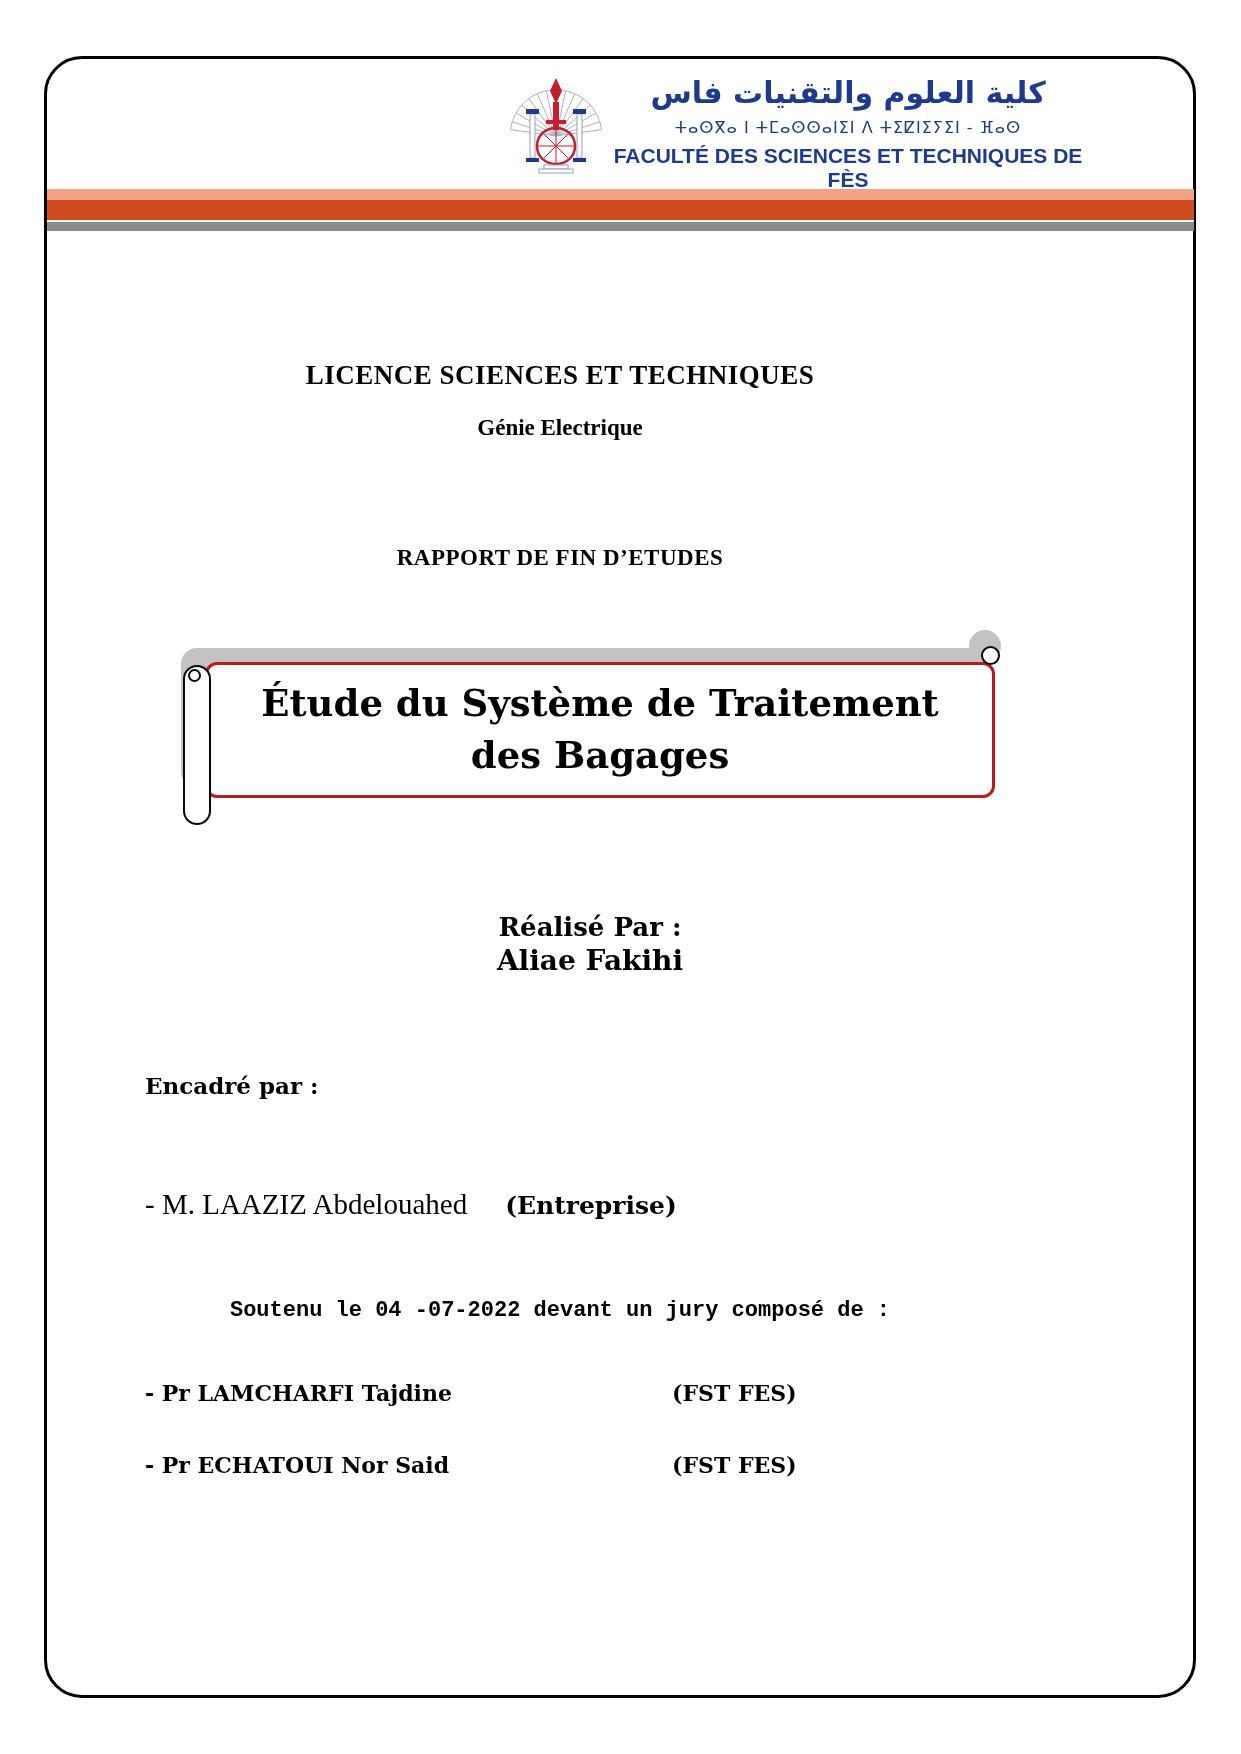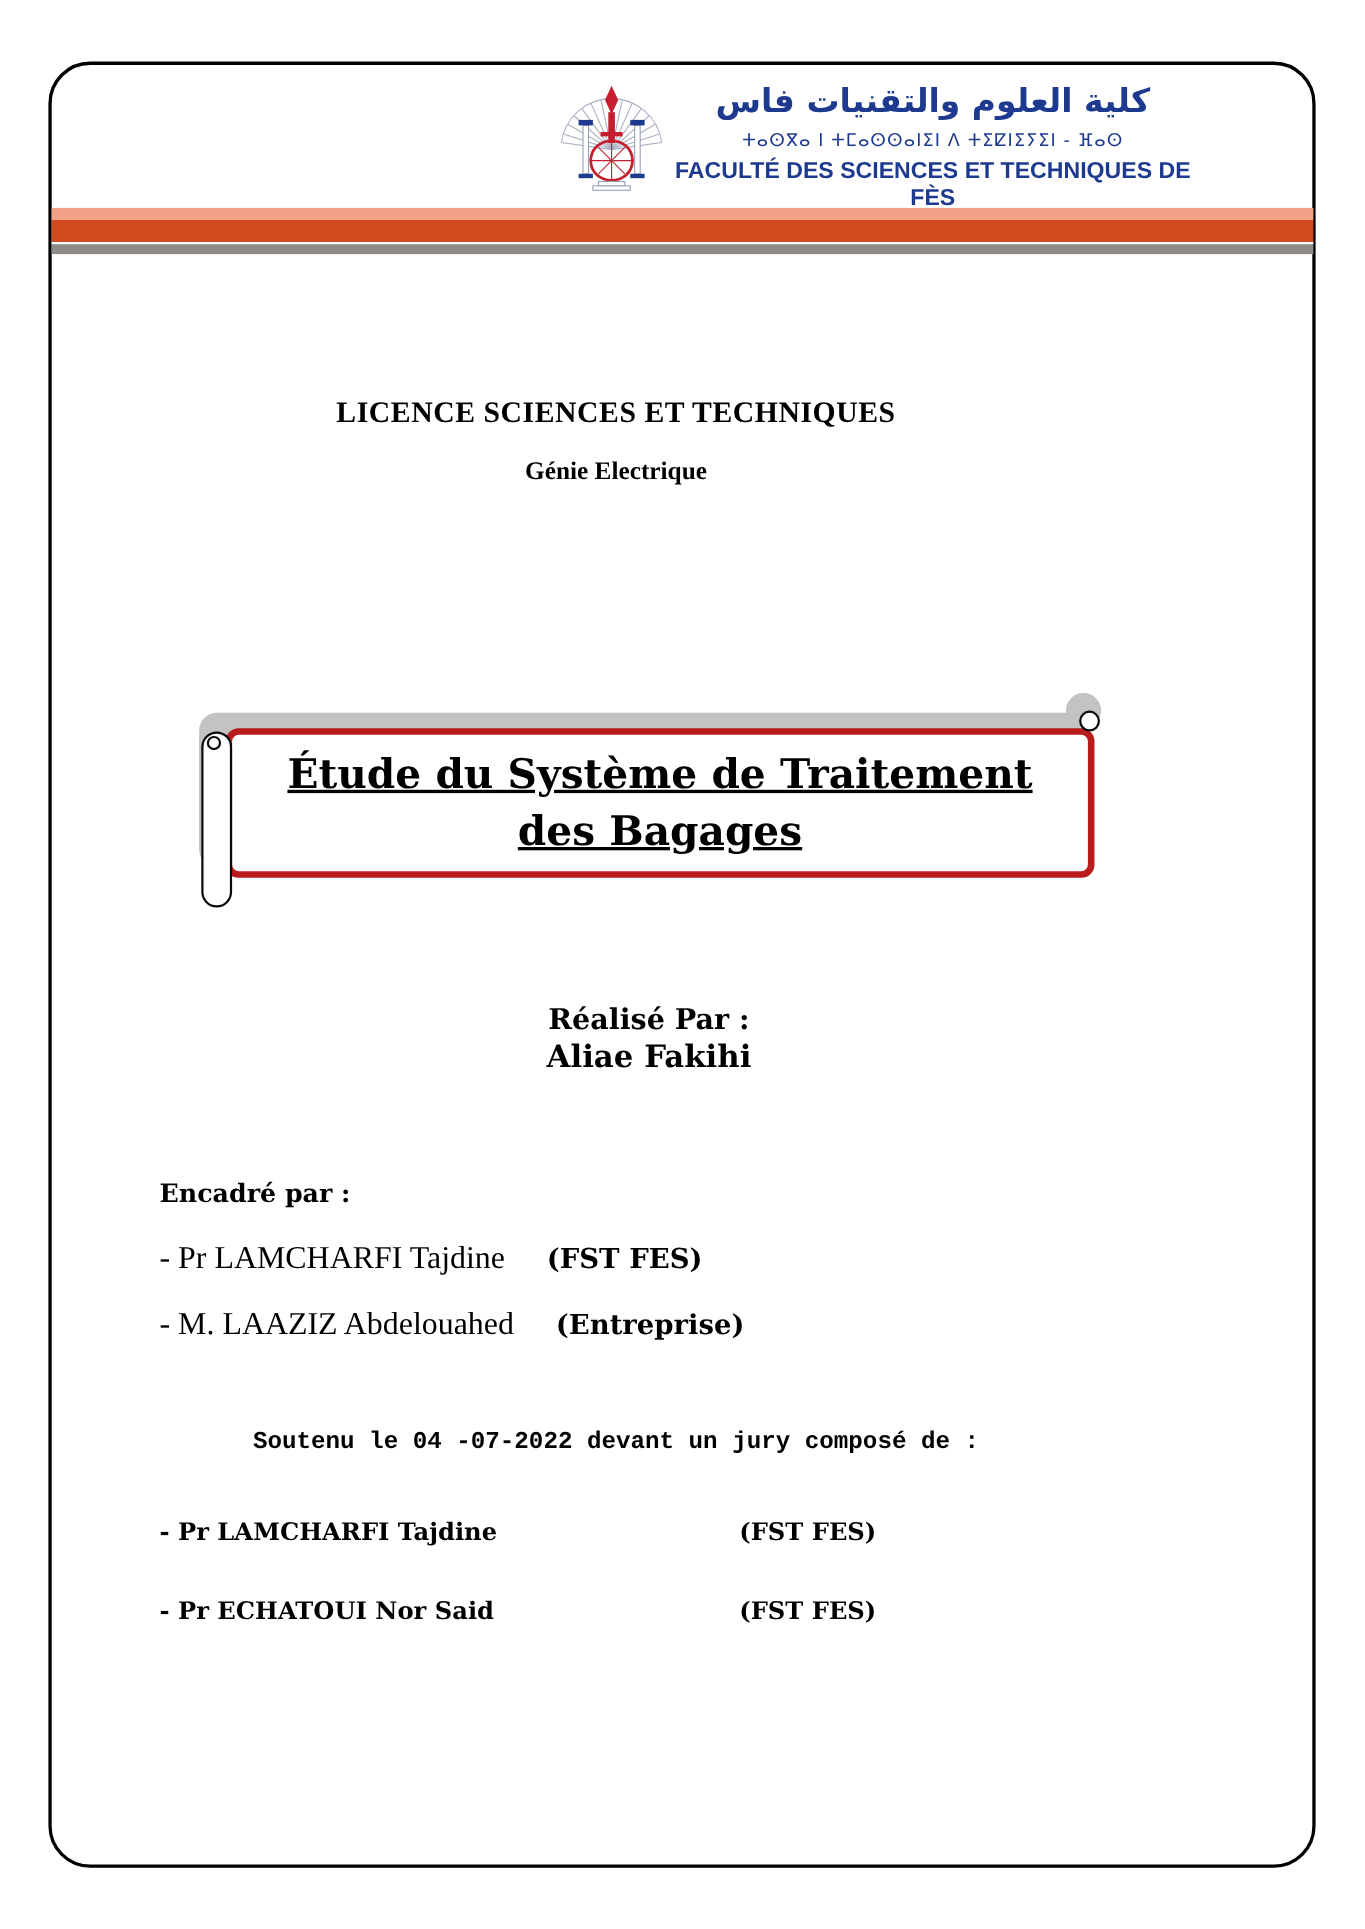--- a/index.html
+++ b/index.html
@@ -43,21 +43,21 @@
   
   .program{position:absolute;left:120px;top:360px;width:880px;text-align:center;}
   .program .l1{font-size:27px;font-weight:bold;letter-spacing:.5px;}
   .program .l2{font-size:23px;font-weight:bold;margin-top:24px;}
   .report-type{position:absolute;left:120px;top:545px;width:880px;text-align:center;font-size:23px;font-weight:bold;letter-spacing:.5px;}
 
   
   .banner{position:absolute;left:175px;top:620px;width:845px;height:215px;}
   .banner-shadow{position:absolute;left:6px;top:28px;width:806px;height:140px;background:var(--shadow_silver);border-radius:16px;}
   .banner-curl-blob{position:absolute;left:794px;top:10px;width:32px;height:32px;border-radius:50%;background:var(--shadow_silver);}
-  .banner-rect{position:absolute;left:30px;top:42px;width:790px;height:136px;background:#fff;border:6px solid #b91c1c;border-radius:12px;display:flex;flex-direction:column;justify-content:center;align-items:center;text-decoration:underline;}
+  .banner-rect{position:absolute;left:30px;top:42px;width:790px;height:136px;background:#fff;border:3px solid #b91c1c;border-radius:12px;display:flex;flex-direction:column;justify-content:center;align-items:center;}
   .banner-curl-eye-r{position:absolute;left:806px;top:26px;width:19px;height:19px;border-radius:50%;background:#fff;border:2px solid #0a0a0a;}
   .banner-capsule{position:absolute;left:8px;top:45px;width:28px;height:160px;background:#fff;border:2.5px solid #0a0a0a;border-radius:14px;}
   .banner-capsule-eye{position:absolute;left:13px;top:49px;width:13px;height:13px;border-radius:50%;background:#fff;border:2px solid #0a0a0a;}
   .banner-title{font-family:"DejaVu Serif",serif;font-size:37px;font-weight:bold;line-height:1.4;text-align:center;color:#000;}
 
   .realise{position:absolute;left:160px;top:912px;width:860px;text-align:center;font-family:"DejaVu Serif",serif;font-size:26px;font-weight:bold;}
   .author{position:absolute;left:160px;top:944px;width:860px;text-align:center;font-family:"DejaVu Serif",serif;font-size:28px;font-weight:bold;}
 
   .encadre-label{position:absolute;left:145px;top:1072px;font-family:"DejaVu Serif",serif;font-size:23px;font-weight:bold;}
   .enc-row{position:absolute;left:145px;font-size:29px;font-family:"Liberation Serif",serif;}
@@ -139,41 +139,39 @@
     <div class="s3"></div>
     <div class="s4"></div>
   </div>
 
 
   <div class="program">
     <div class="l1">LICENCE SCIENCES ET TECHNIQUES</div>
     <div class="l2">Génie Electrique</div>
   </div>
 
+  <div class="report-type">RAPPORT DE FIN D’ETUDES</div>
 
   <div class="banner">
     <div class="banner-curl-blob"></div>
     <div class="banner-shadow"></div>
     <div class="banner-rect">
       <div class="banner-title">Étude du Système de Traitement</div>
       <div class="banner-title">des Bagages</div>
     </div>
     <div class="banner-curl-eye-r"></div>
     <div class="banner-capsule"></div>
     <div class="banner-capsule-eye"></div>
   </div>
 
   <div class="realise">Réalisé Par :</div>
   <div class="author">Aliae Fakihi</div>
 
   <div class="encadre-label">Encadré par :</div>
 
-  <div class="enc-row enc-row-1">
-    <span>- Pr LAMCHARFI Tajdine</span><span class="aff">(FST FES)</span>
-  </div>
   <div class="enc-row enc-row-2">
     <span>- M. LAAZIZ Abdelouahed</span><span class="aff">(Entreprise)</span>
   </div>
 
   <div class="defense-line">Soutenu le 04 -07-2022 devant un jury composé de :</div>
 
   <div class="jury-row jury-row-1">
     <span>- Pr LAMCHARFI Tajdine</span>
     <span class="aff">(FST FES)</span>
   </div>

